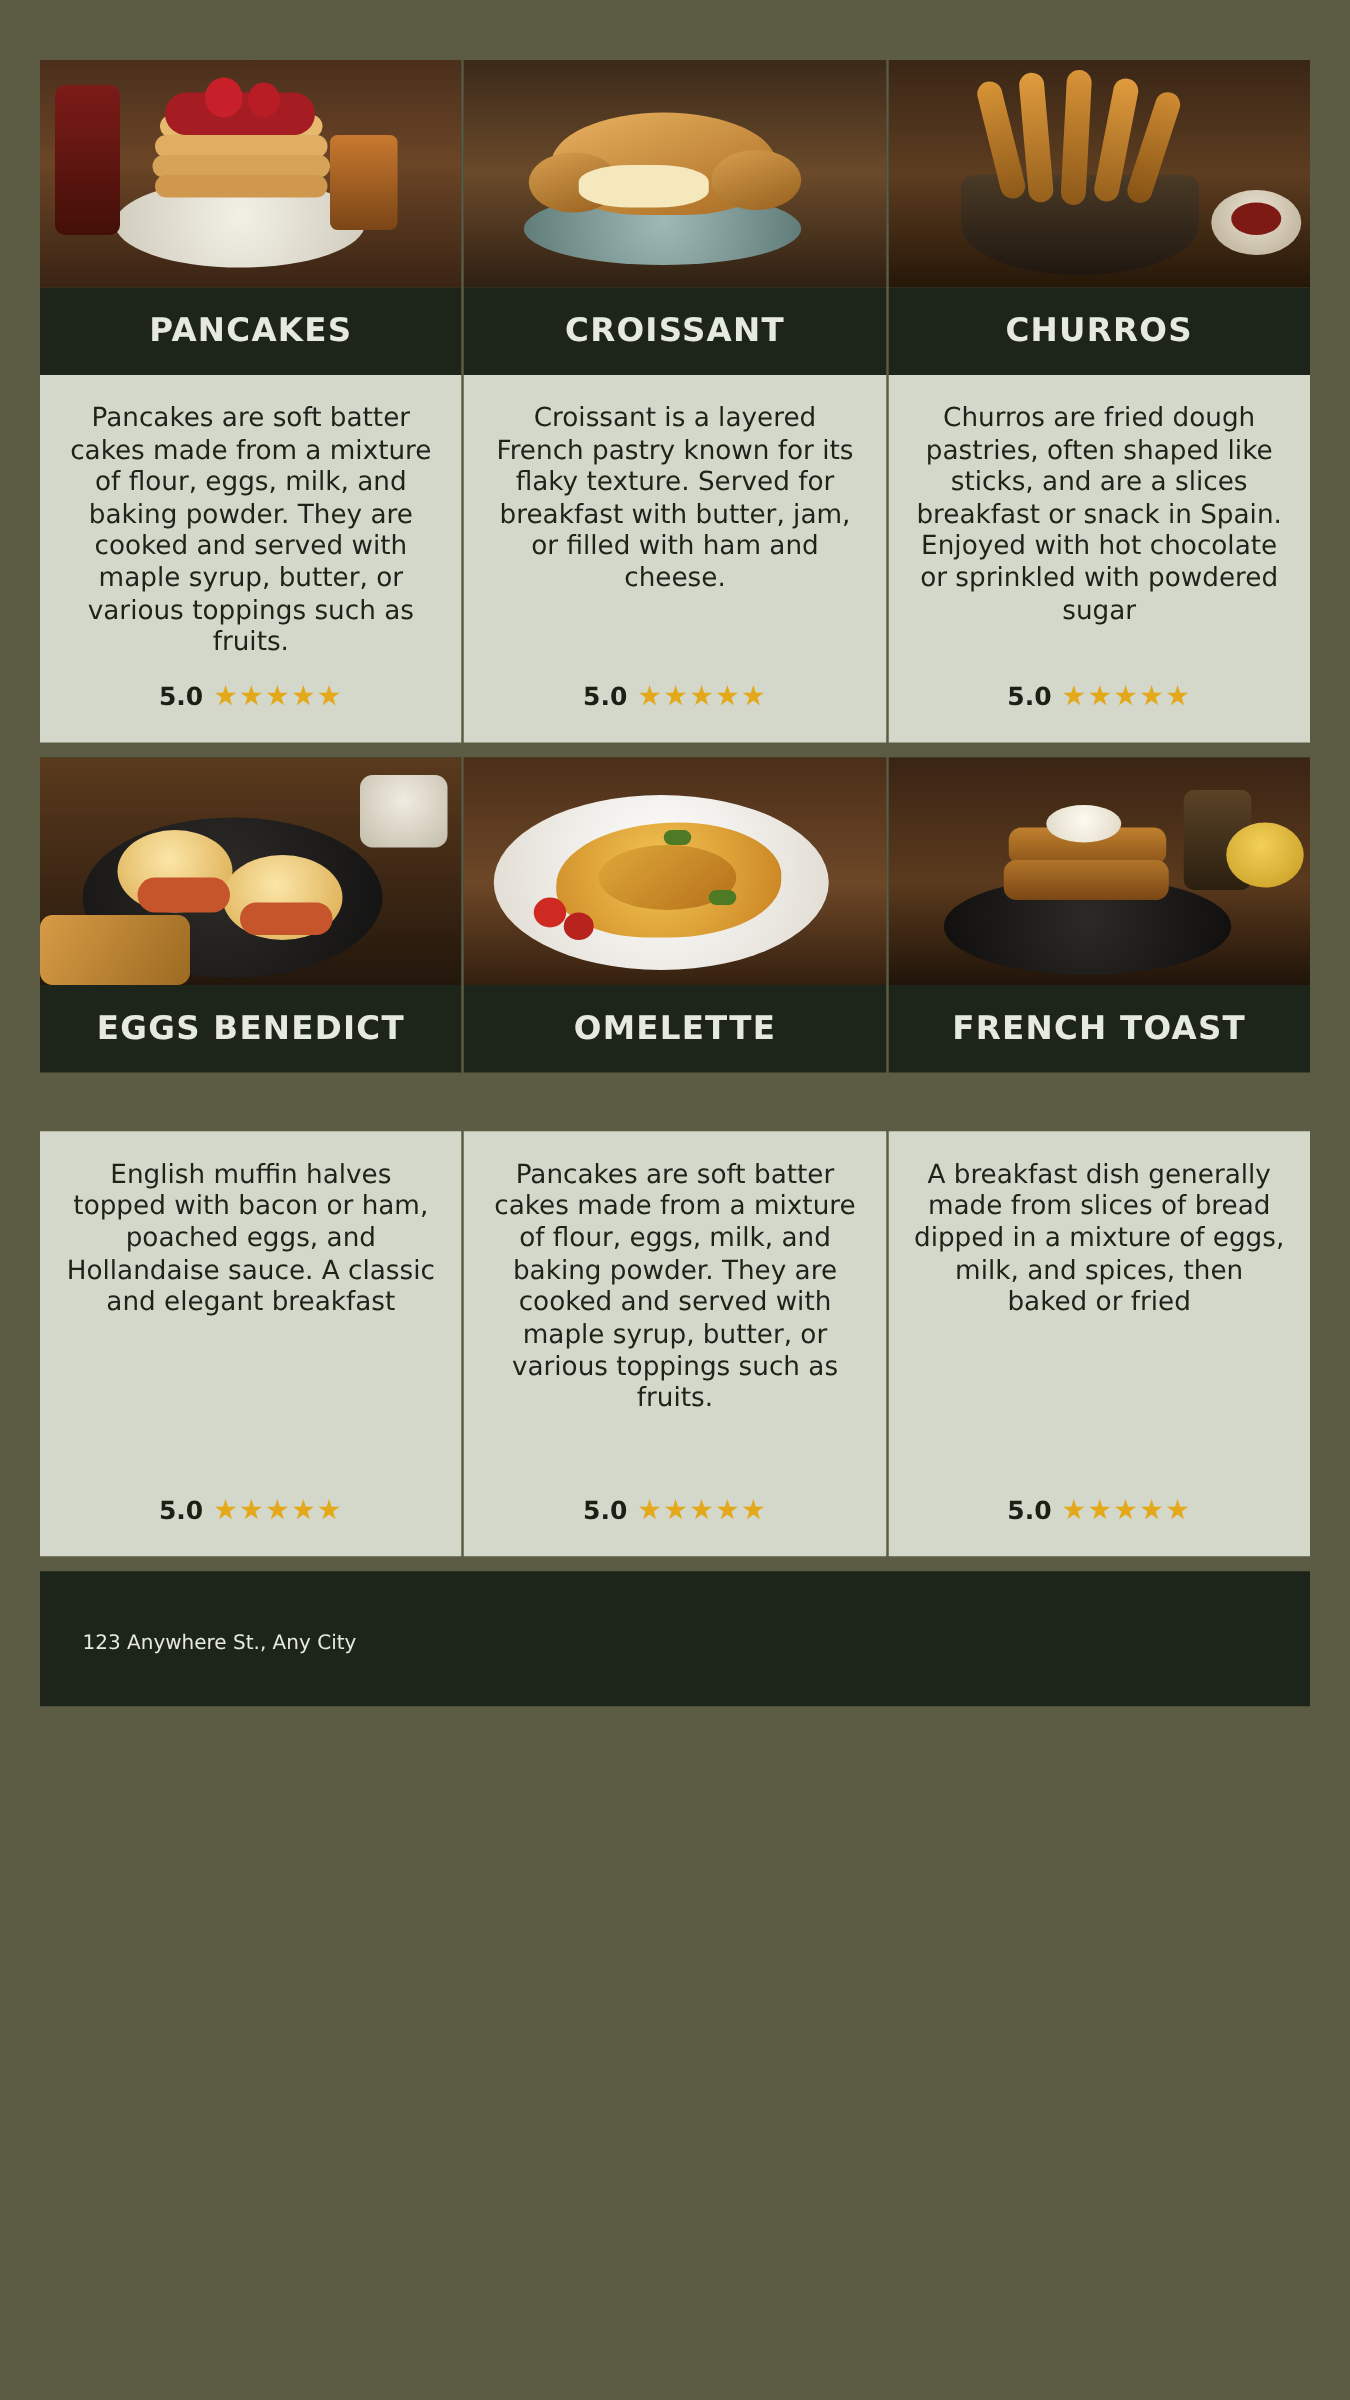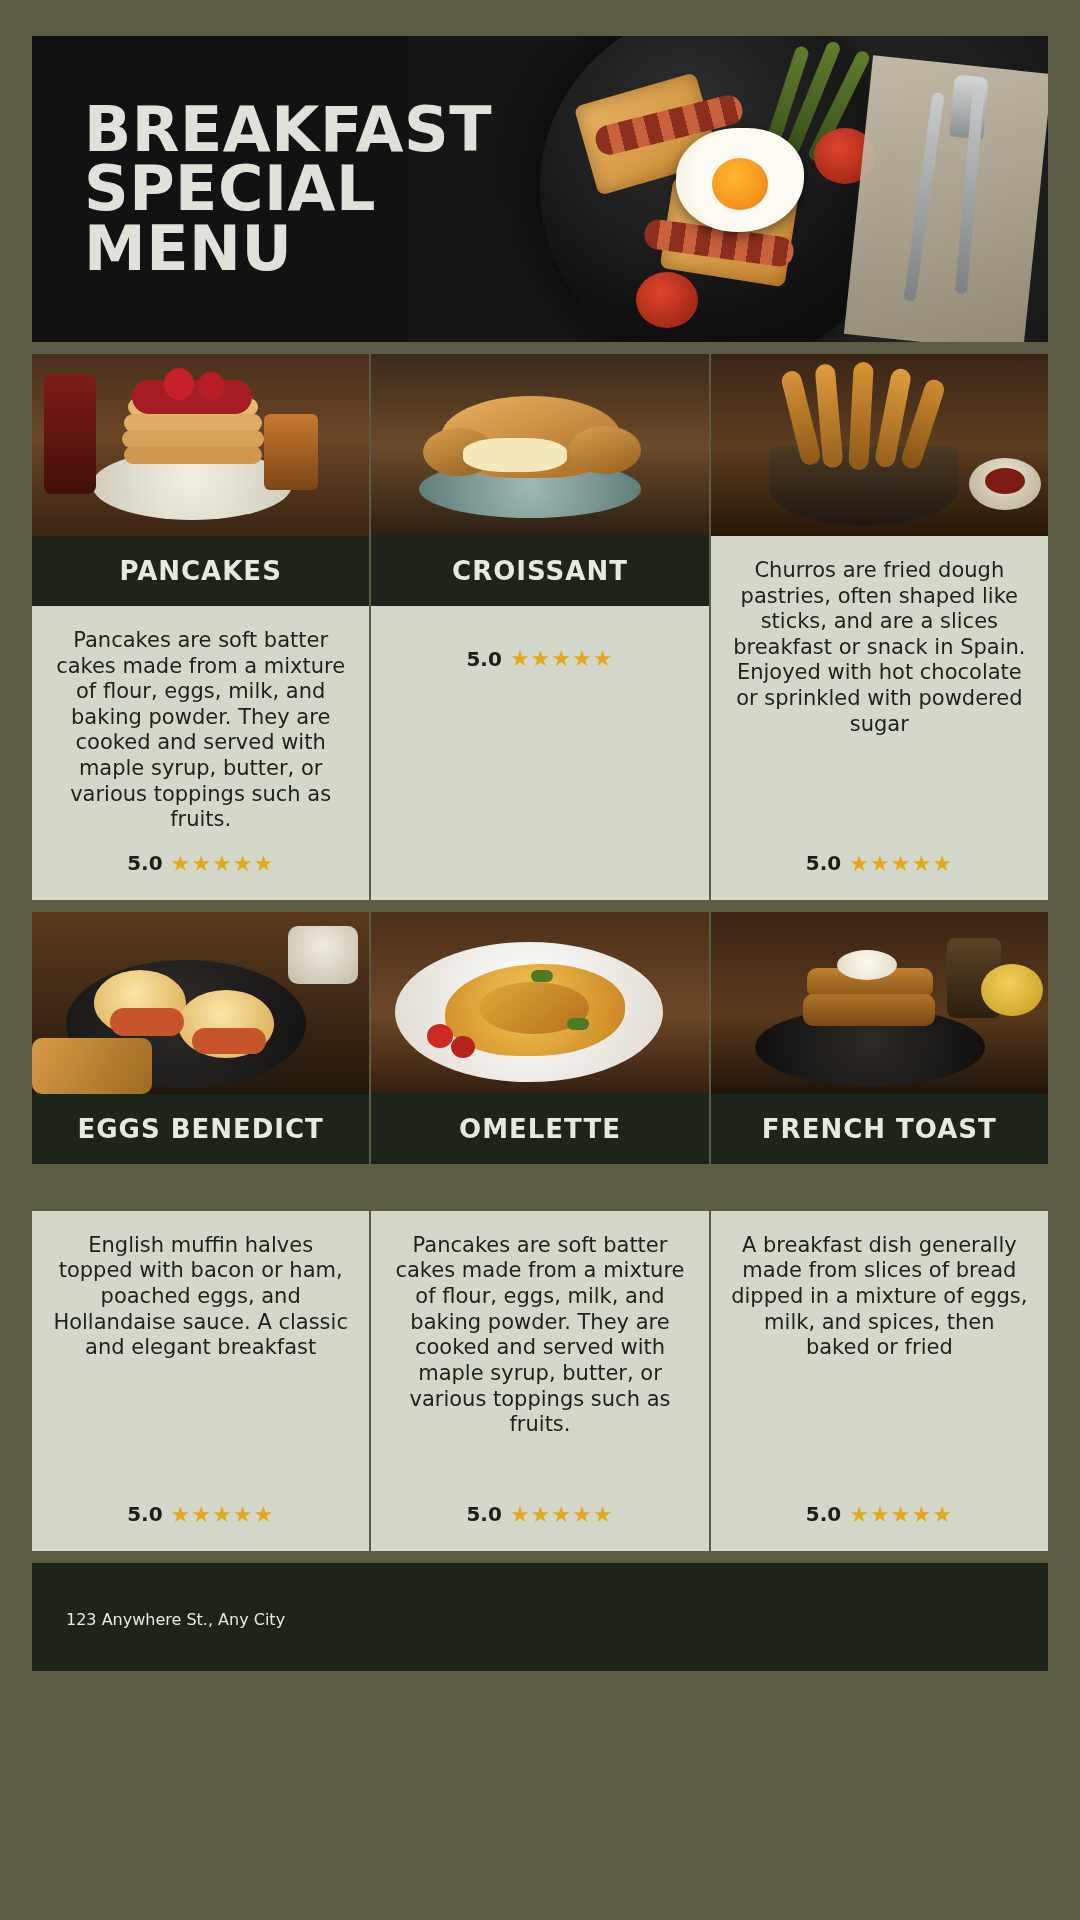--- a/index.html
+++ b/index.html
@@ -210,43 +210,20 @@
   .ph.omelette  { background: linear-gradient(180deg,#4b2f19 0%,#6d4727 55%,#34200f 100%); }
   .ph.toastfr   { background: linear-gradient(180deg,#3a2414 0%,#5b3a1d 55%,#1f1409 100%); }
   .blob { position: absolute; border-radius: 50%; }
   .stack { position: absolute; border-radius: 10px; }
 </style>
 </head>
 <body>
 
 <div class="page">
 
-  <div class="hero">
-    <div class="hero-art">
-      <div class="plate"></div>
-      <div class="toast t1"></div>
-      <div class="bacon b1"></div>
-      <div class="toast t2"></div>
-      <div class="bacon b2"></div>
-      <div class="asp a1"></div>
-      <div class="asp a2"></div>
-      <div class="asp a3"></div>
-      <div class="egg"></div>
-      <div class="yolk"></div>
-      <div class="tom m1"></div>
-      <div class="tom m2"></div>
-      <div class="napkin"></div>
-      <div class="cutlery knife"></div>
-      <div class="fork-head"></div>
-      <div class="cutlery fork"></div>
-    </div>
-    <div class="hero-title">BREAKFAST
-SPECIAL
-MENU</div>
-  </div>
 
   <div class="grid">
 
     <div class="card">
       <div class="card-photo">
         <div class="ph pancakes"></div>
         <div class="blob" style="left:60px;top:96px;width:200px;height:70px;background:radial-gradient(circle at 50% 40%,#f2f0e6,#cfcabb);"></div>
         <div class="stack" style="left:96px;top:44px;width:130px;height:18px;background:#e6b96f;"></div>
         <div class="stack" style="left:92px;top:60px;width:138px;height:18px;background:#dfae62;"></div>
         <div class="stack" style="left:90px;top:76px;width:142px;height:18px;background:#d7a358;"></div>
@@ -271,39 +248,41 @@
       <div class="card-photo">
         <div class="ph croissant"></div>
         <div class="blob" style="left:48px;top:106px;width:222px;height:58px;background:radial-gradient(circle at 50% 40%,#9fb9b6,#5e7a77);"></div>
         <div class="blob" style="left:70px;top:42px;width:180px;height:82px;background:linear-gradient(160deg,#e8b160,#a96b22);border-radius:60% 60% 50% 50%;"></div>
         <div class="blob" style="left:52px;top:74px;width:72px;height:48px;background:linear-gradient(160deg,#d89f4f,#96601e);border-radius:50%;"></div>
         <div class="blob" style="left:198px;top:72px;width:72px;height:48px;background:linear-gradient(160deg,#d89f4f,#96601e);border-radius:50%;"></div>
         <div class="blob" style="left:92px;top:84px;width:104px;height:34px;background:#f5e8bd;border-radius:40%;"></div>
       </div>
       <div class="card-title">CROISSANT</div>
       <div class="card-body">
+        <div class="card-desc">Croissant is a layered French pastry known for its flaky texture. Served for breakfast with butter, jam, or filled with ham and cheese.</div>
         <div class="rating">
           <span>5.0</span>
           <span class="stars">★★★★★</span>
         </div>
       </div>
     </div>
 
     <div class="card">
       <div class="card-photo">
         <div class="ph churros"></div>
         <div class="blob" style="left:58px;top:92px;width:190px;height:80px;background:linear-gradient(180deg,#4a3a26,#1f1710);border-radius:12px 12px 60% 60%;"></div>
         <div class="stack" style="left:80px;top:16px;width:20px;height:96px;background:linear-gradient(180deg,#d79337,#8d5818);transform:rotate(-14deg);"></div>
         <div class="stack" style="left:108px;top:10px;width:20px;height:104px;background:linear-gradient(180deg,#e09c3e,#96601c);transform:rotate(-5deg);"></div>
         <div class="stack" style="left:140px;top:8px;width:20px;height:108px;background:linear-gradient(180deg,#d79337,#8d5818);transform:rotate(3deg);"></div>
         <div class="stack" style="left:172px;top:14px;width:20px;height:100px;background:linear-gradient(180deg,#e09c3e,#96601c);transform:rotate(11deg);"></div>
         <div class="stack" style="left:202px;top:24px;width:20px;height:92px;background:linear-gradient(180deg,#cf8b32,#855214);transform:rotate(18deg);"></div>
         <div class="blob" style="left:258px;top:104px;width:72px;height:52px;background:radial-gradient(circle at 50% 35%,#e9e2d2,#b7ab92);"></div>
         <div class="blob" style="left:274px;top:114px;width:40px;height:26px;background:#7e1a14;"></div>
       </div>
+      <div class="card-title">CHURROS</div>
       <div class="card-body">
         <div class="card-desc">Churros are fried dough pastries, often shaped like sticks, and are a slices breakfast or snack in Spain. Enjoyed with hot chocolate or sprinkled with powdered sugar</div>
         <div class="rating">
           <span>5.0</span>
           <span class="stars">★★★★★</span>
         </div>
       </div>
     </div>
   </div>
 

